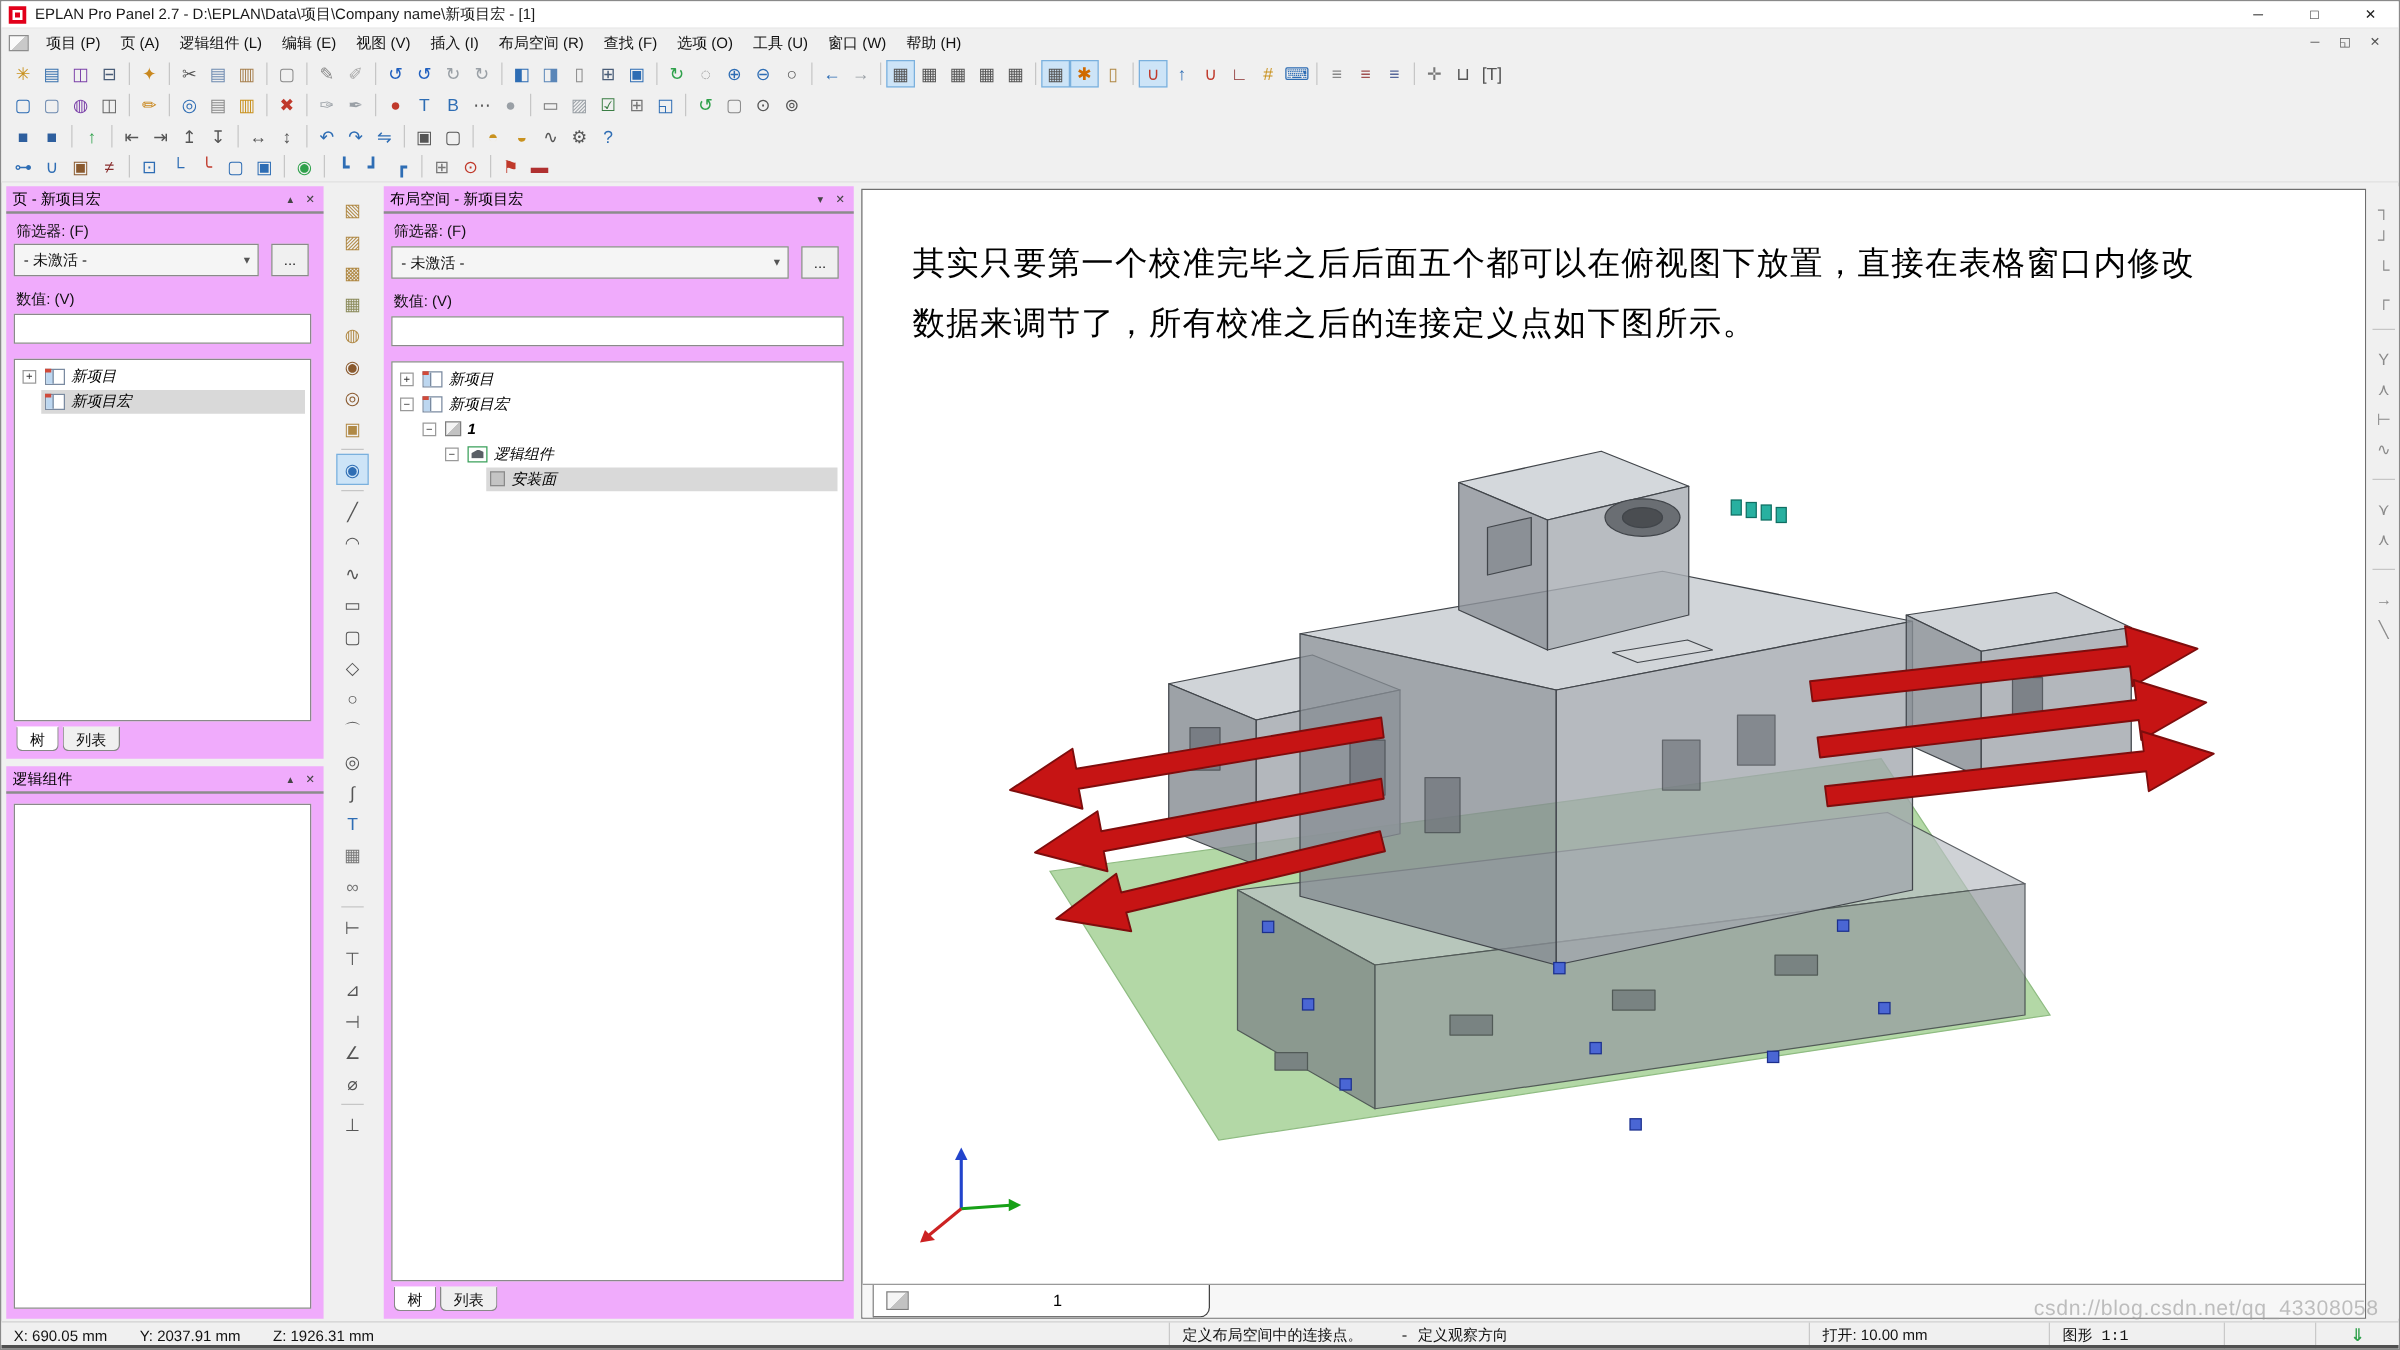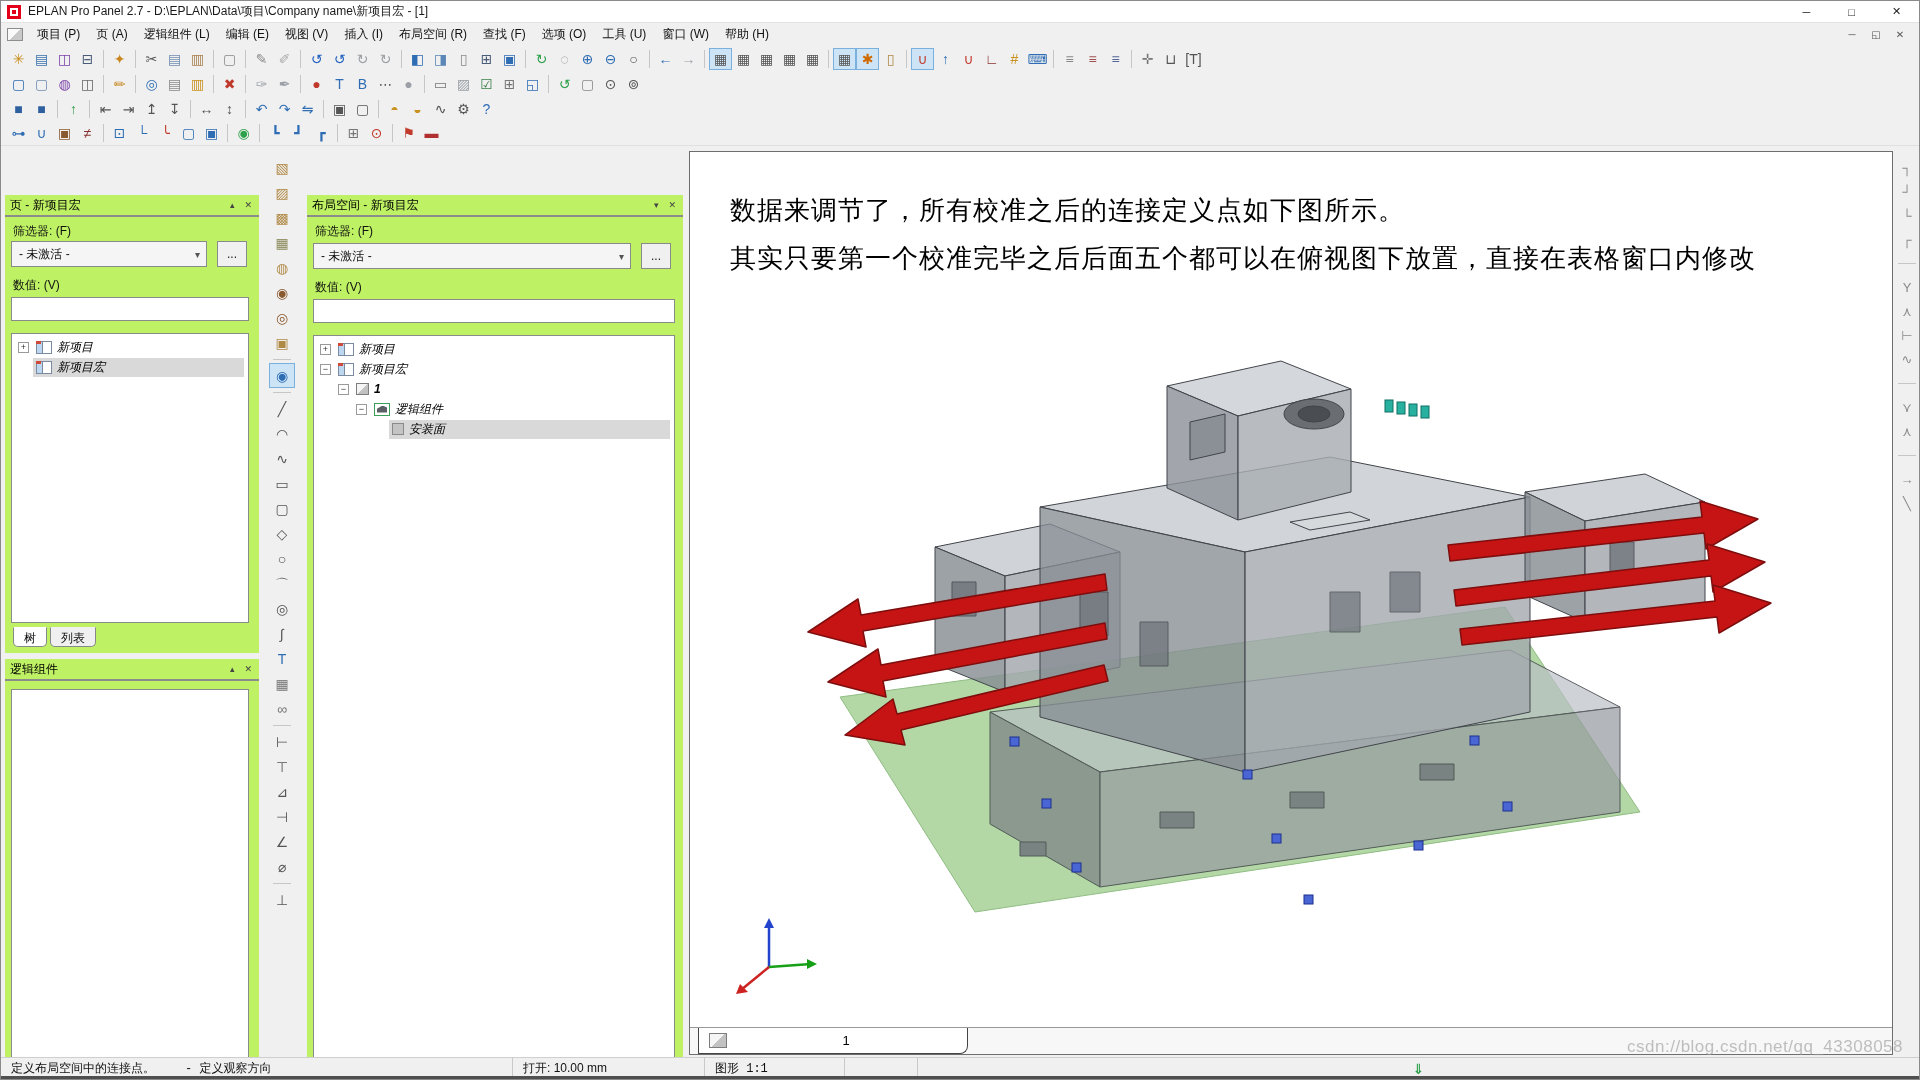--- a/index.html
+++ b/index.html
@@ -34,21 +34,21 @@
   
   .vstrip { position: absolute; display: flex; flex-direction: column; align-items: center; background: #f0f0f0; padding-top: 6px; }
   #left-strip  { left: 258px; top: 148px; width: 46px; height: 906px; }
   #right-strip { left: 1892px; top: 148px; width: 28px; height: 906px; }
   .vstrip .tbi { width: 26px; height: 25px; }
   #right-strip .tbi { width: 22px; height: 24px; font-size: 13px; }
   .vstrip .tbi.sep { height: 8px; width: 22px; }
   .vstrip .tbi.sep::after { width: 18px; height: 1px; margin: auto; }
 
   
-  .panel { position: absolute; background: #bef264; margin-top: 46px; }
+  .panel { position: absolute; background: #f0abfc; }
   .panel-header { height: 22px; display: flex; align-items: center; padding: 0 5px; border-bottom: 2px solid #8c8c8c; color: #000; }
   .ph-btns { margin-left: auto; display: flex; gap: 10px; font-size: 9px; color: #444; padding-right: 2px; }
   .field-label { position: absolute; left: 8px; color: #111; }
   .combo { position: absolute; height: 26px; background: #f5f5f5; border: 1px solid #8a8a8a; display: flex; align-items: center; padding: 0 22px 0 7px; color: #111; }
   .combo .chev { position: absolute; right: 6px; color: #555; font-size: 10px; }
   .browse-btn { position: absolute; height: 26px; width: 30px; background: #f0f0f0; border: 1px solid #8a8a8a; display: flex; align-items: center; justify-content: center; color: #222; }
   .text-input { position: absolute; height: 24px; background: #fff; border: 1px solid #8a8a8a; padding: 0 5px; font: inherit; }
   .tree-box { position: absolute; background: #fff; border: 1px solid #8a8a8a; overflow: hidden; padding-top: 3px; }
   .white-box { position: absolute; background: #fff; border: 1px solid #8a8a8a; }
 
@@ -796,22 +796,22 @@
         <line x1="79" y1="815" x2="79" y2="772" stroke="#2244cc"></line>
         <polygon points="79,766 74,776 84,776" fill="#2244cc" stroke="none"></polygon>
         <line x1="79" y1="815" x2="121" y2="812" stroke="#17a017"></line>
         <polygon points="127,812 117,807 117,817" fill="#17a017" stroke="none"></polygon>
         <line x1="79" y1="815" x2="51" y2="838" stroke="#cc2222"></line>
         <polygon points="46,842 50,832 58,840" fill="#cc2222" stroke="none"></polygon>
       </g>
     </svg>
 
     <div class="annotation">
+      <div>其实只要第一个校准完毕之后后面五个都可以在俯视图下放置，直接在表格窗口内修改</div>
       <div>数据来调节了，所有校准之后的连接定义点如下图所示。</div>
-      <div>其实只要第一个校准完毕之后后面五个都可以在俯视图下放置，直接在表格窗口内修改</div>
     </div>
 
     <div class="canvas-tabbar">
       <div class="canvas-tab">
         <span class="ticon cube"></span>
         <span class="num">1</span>
       </div>
     </div>
   </div>
 
@@ -852,20 +852,25 @@
       <span class="tbi sep"></span>
       <span class="tbi" style="color: rgb(138, 138, 138);">
         <span class="g">→</span>
       </span>
       <span class="tbi" style="color: rgb(138, 138, 138);">
         <span class="g">╲</span>
       </span>
     </div>
 
   <div class="statusbar">
+    <div class="sseg" id="seg-coords">
+      <span>X:  690.05 mm</span>
+      <span>Y:  2037.91 mm</span>
+      <span>Z:  1926.31 mm</span>
+    </div>
     <div class="sseg" id="seg-msg">
       <span>定义布局空间中的连接点。</span>
       <span>- 定义观察方向</span>
     </div>
     <div class="sseg" id="seg-open">打开: 10.00 mm</div>
     <div class="sseg" id="seg-scale">图形 1:1</div>
     <div class="sseg" id="seg-spare"></div>
     <div class="sseg noborder" id="seg-dl">⇓</div>
   </div>
   <div class="bottom-frame"></div>

